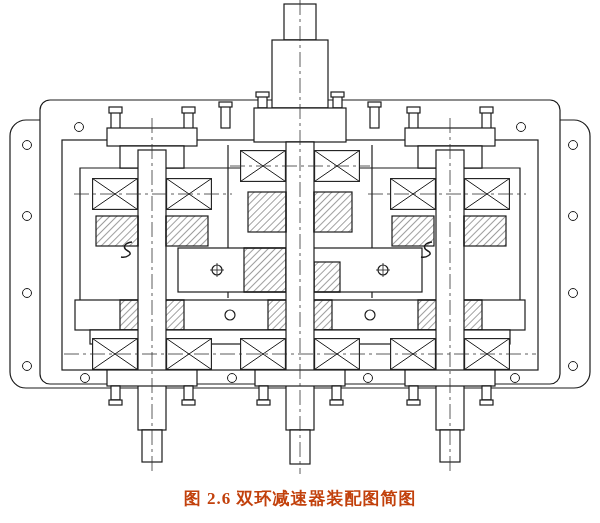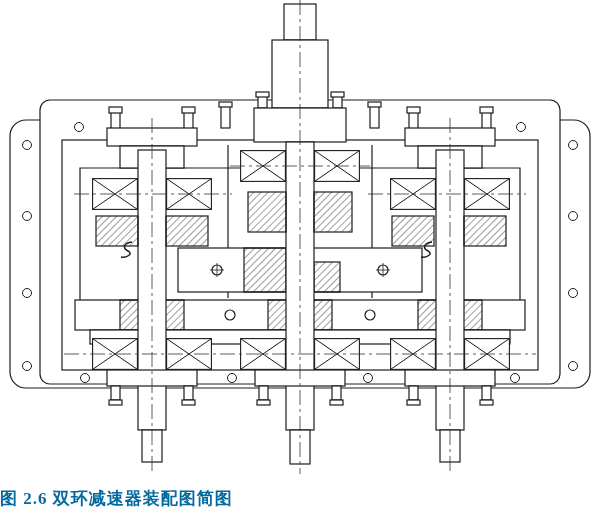--- a/index.html
+++ b/index.html
@@ -3,22 +3,22 @@
 <meta charset="utf-8">
 <style>
   html,body{margin:0;padding:0;background:#ffffff;}
   .page{
     width:600px;height:523px;background:#ffffff;position:relative;
     font-family:"Liberation Serif", serif;overflow:hidden;
   }
   .drawing-wrap{width:600px;height:482px;}
   svg{display:block;}
   .caption{
-    width:100%;margin-top:5px;
-    font-weight:bold;font-size:17px;color:#0369a1;
+    width:100%;text-align:center;margin-top:5px;
+    font-weight:bold;font-size:17px;color:#c2410c;
     letter-spacing:1px;
     font-family:"Liberation Serif", serif;
   }
 </style>
 </head>
 <body>
 
 <div class="page">
   <div class="drawing-wrap">
   <svg width="600" height="482" viewBox="0 0 600 482" xmlns="http://www.w3.org/2000/svg">

